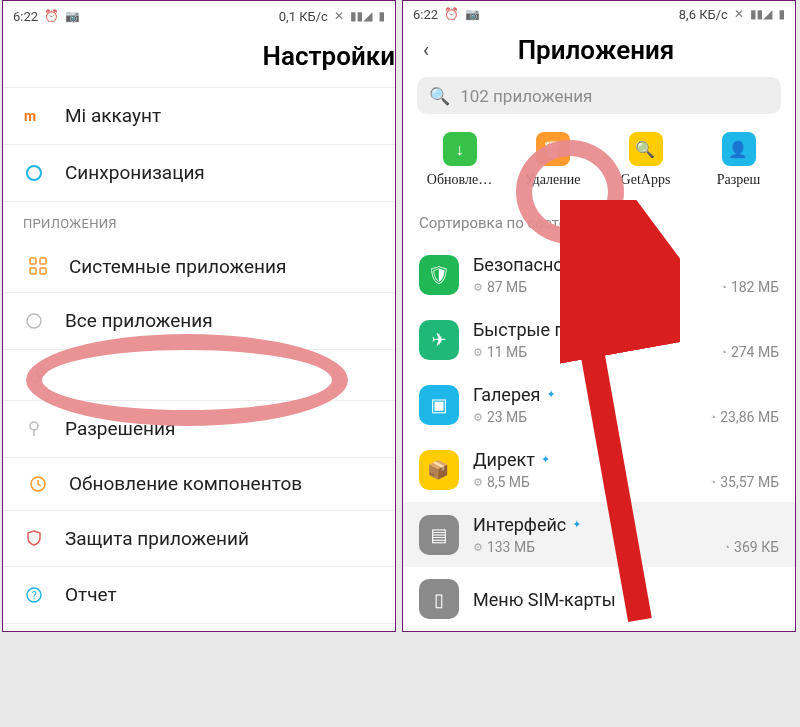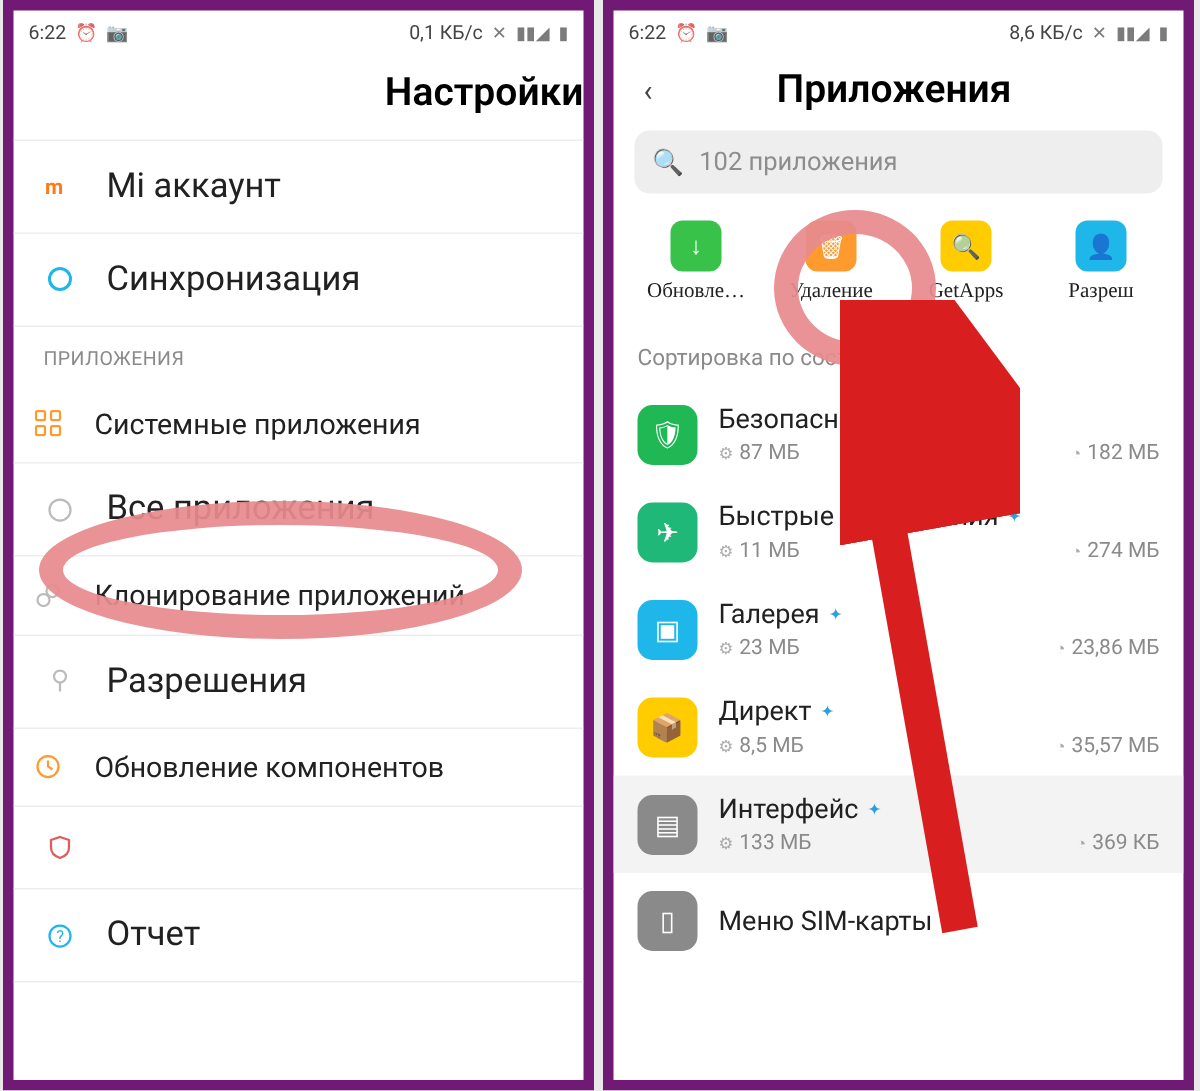--- a/index.html
+++ b/index.html
@@ -6,37 +6,37 @@
     --bg:#fff;
     --txt:#212121;
     --muted:#8a8a8a;
     --sep:#ededed;
     --search-bg:#eeeeee;
     --highlight:#e78b8f;
     --arrow:#d81e1e;
   }
   html,body{margin:0;padding:0;background:#e9e9e9;font-family:Roboto,Arial,sans-serif;}
   .stage{width:800px;height:727px;position:relative;overflow:hidden;}
-  .phone{position:absolute;top:0;width:394px;height:727px;background:var(--bg);border:7px solid #701a75;box-sizing:border-box;overflow:hidden;display:flex;flex-direction:column;}
+  .phone{position:absolute;top:0;width:394px;height:632px;background:var(--bg);border:1px solid #701a75;box-sizing:border-box;overflow:hidden;display:flex;flex-direction:column;}
   .phone.left{left:2px;}
   .phone.right{left:402px;}
 
   
   .status{height:30px;display:flex;align-items:center;justify-content:space-between;padding:0 10px;font-size:13px;color:#444;}
   .status .l,.status .r{display:flex;align-items:center;gap:6px;}
   .status .ico{display:inline-block;font-size:12px;opacity:.7;}
 
   
   .page-title{text-align:right;font-size:26px;font-weight:600;color:#000;padding:10px 0 16px;}
   .sep{height:1px;background:var(--sep);}
   .row{display:flex;align-items:center;padding:16px 20px;gap:20px;border-bottom:1px solid var(--sep);position:relative;}
   .row .ic{width:22px;height:22px;display:flex;align-items:center;justify-content:center;flex:0 0 22px;}
-  .row .lbl{font-size:23px;color:var(--txt);line-height:1.25;}
+  .row .lbl{font-size:19px;color:var(--txt);line-height:1.25;}
   .section-hdr{padding:14px 20px 10px;font-size:13px;color:var(--muted);letter-spacing:.3px;}
-  .row.tall{padding:14px 12px;}
+  .row.tall{padding:14px 24px;}
   .row.tall .lbl{font-size:19px;}
 
   
   .apps-hdr{display:flex;align-items:center;padding:8px 14px 8px 8px;}
   .back{width:30px;height:30px;display:flex;align-items:center;justify-content:center;color:#444;font-size:20px;}
   .apps-title{flex:1;text-align:center;font-size:26px;font-weight:600;color:#000;margin-left:-30px;}
   .search{margin:4px 14px 10px;background:var(--search-bg);border-radius:10px;height:42px;display:flex;align-items:center;padding:0 12px;gap:10px;color:#8d8d8d;font-size:17px;}
   .quick{display:flex;justify-content:space-between;padding:8px 10px 6px;}
   .quick .item{display:flex;flex-direction:column;align-items:center;gap:6px;width:25%;}
   .quick .box{width:34px;height:34px;border-radius:8px;display:flex;align-items:center;justify-content:center;color:#fff;font-size:16px;}
@@ -120,21 +120,20 @@
         </span>
       <span class="lbl">Все приложения</span>
     </div>
     <div class="row tall">
       <span class="ic">
           <svg width="18" height="18">
             <circle cx="6" cy="12" r="4" fill="none" stroke="#bbb" stroke-width="1.5"></circle>
             <circle cx="12" cy="6" r="4" fill="none" stroke="#bbb" stroke-width="1.5"></circle>
           </svg>
         </span>
-      <span class="lbl">Клонирование приложений</span>
     </div>
     <div class="row">
       <span class="ic">
           <svg width="18" height="18">
             <circle cx="9" cy="6" r="4" fill="none" stroke="#bbb" stroke-width="1.5"></circle>
             <path d="M9 10v6" stroke="#bbb" stroke-width="1.5"></path>
           </svg>
         </span>
       <span class="lbl">Разрешения</span>
     </div>
@@ -146,20 +145,21 @@
           </svg>
         </span>
       <span class="lbl">Обновление компонентов</span>
     </div>
     <div class="row">
       <span class="ic">
           <svg width="18" height="18">
             <path d="M9 2l6 2v5c0 4-3 6-6 7-3-1-6-3-6-7V4z" fill="none" stroke="#e25b5b" stroke-width="1.5"></path>
           </svg>
         </span>
+      <span class="lbl">Защита приложений</span>
     </div>
     <div class="row">
       <span class="ic">
           <svg width="18" height="18">
             <circle cx="9" cy="9" r="7" fill="none" stroke="#1fb6ea" stroke-width="1.5"></circle>
             <text x="6.5" y="13" font-size="11" fill="#1fb6ea">?</text>
           </svg>
         </span>
       <span class="lbl">Отчет</span>
     </div>

